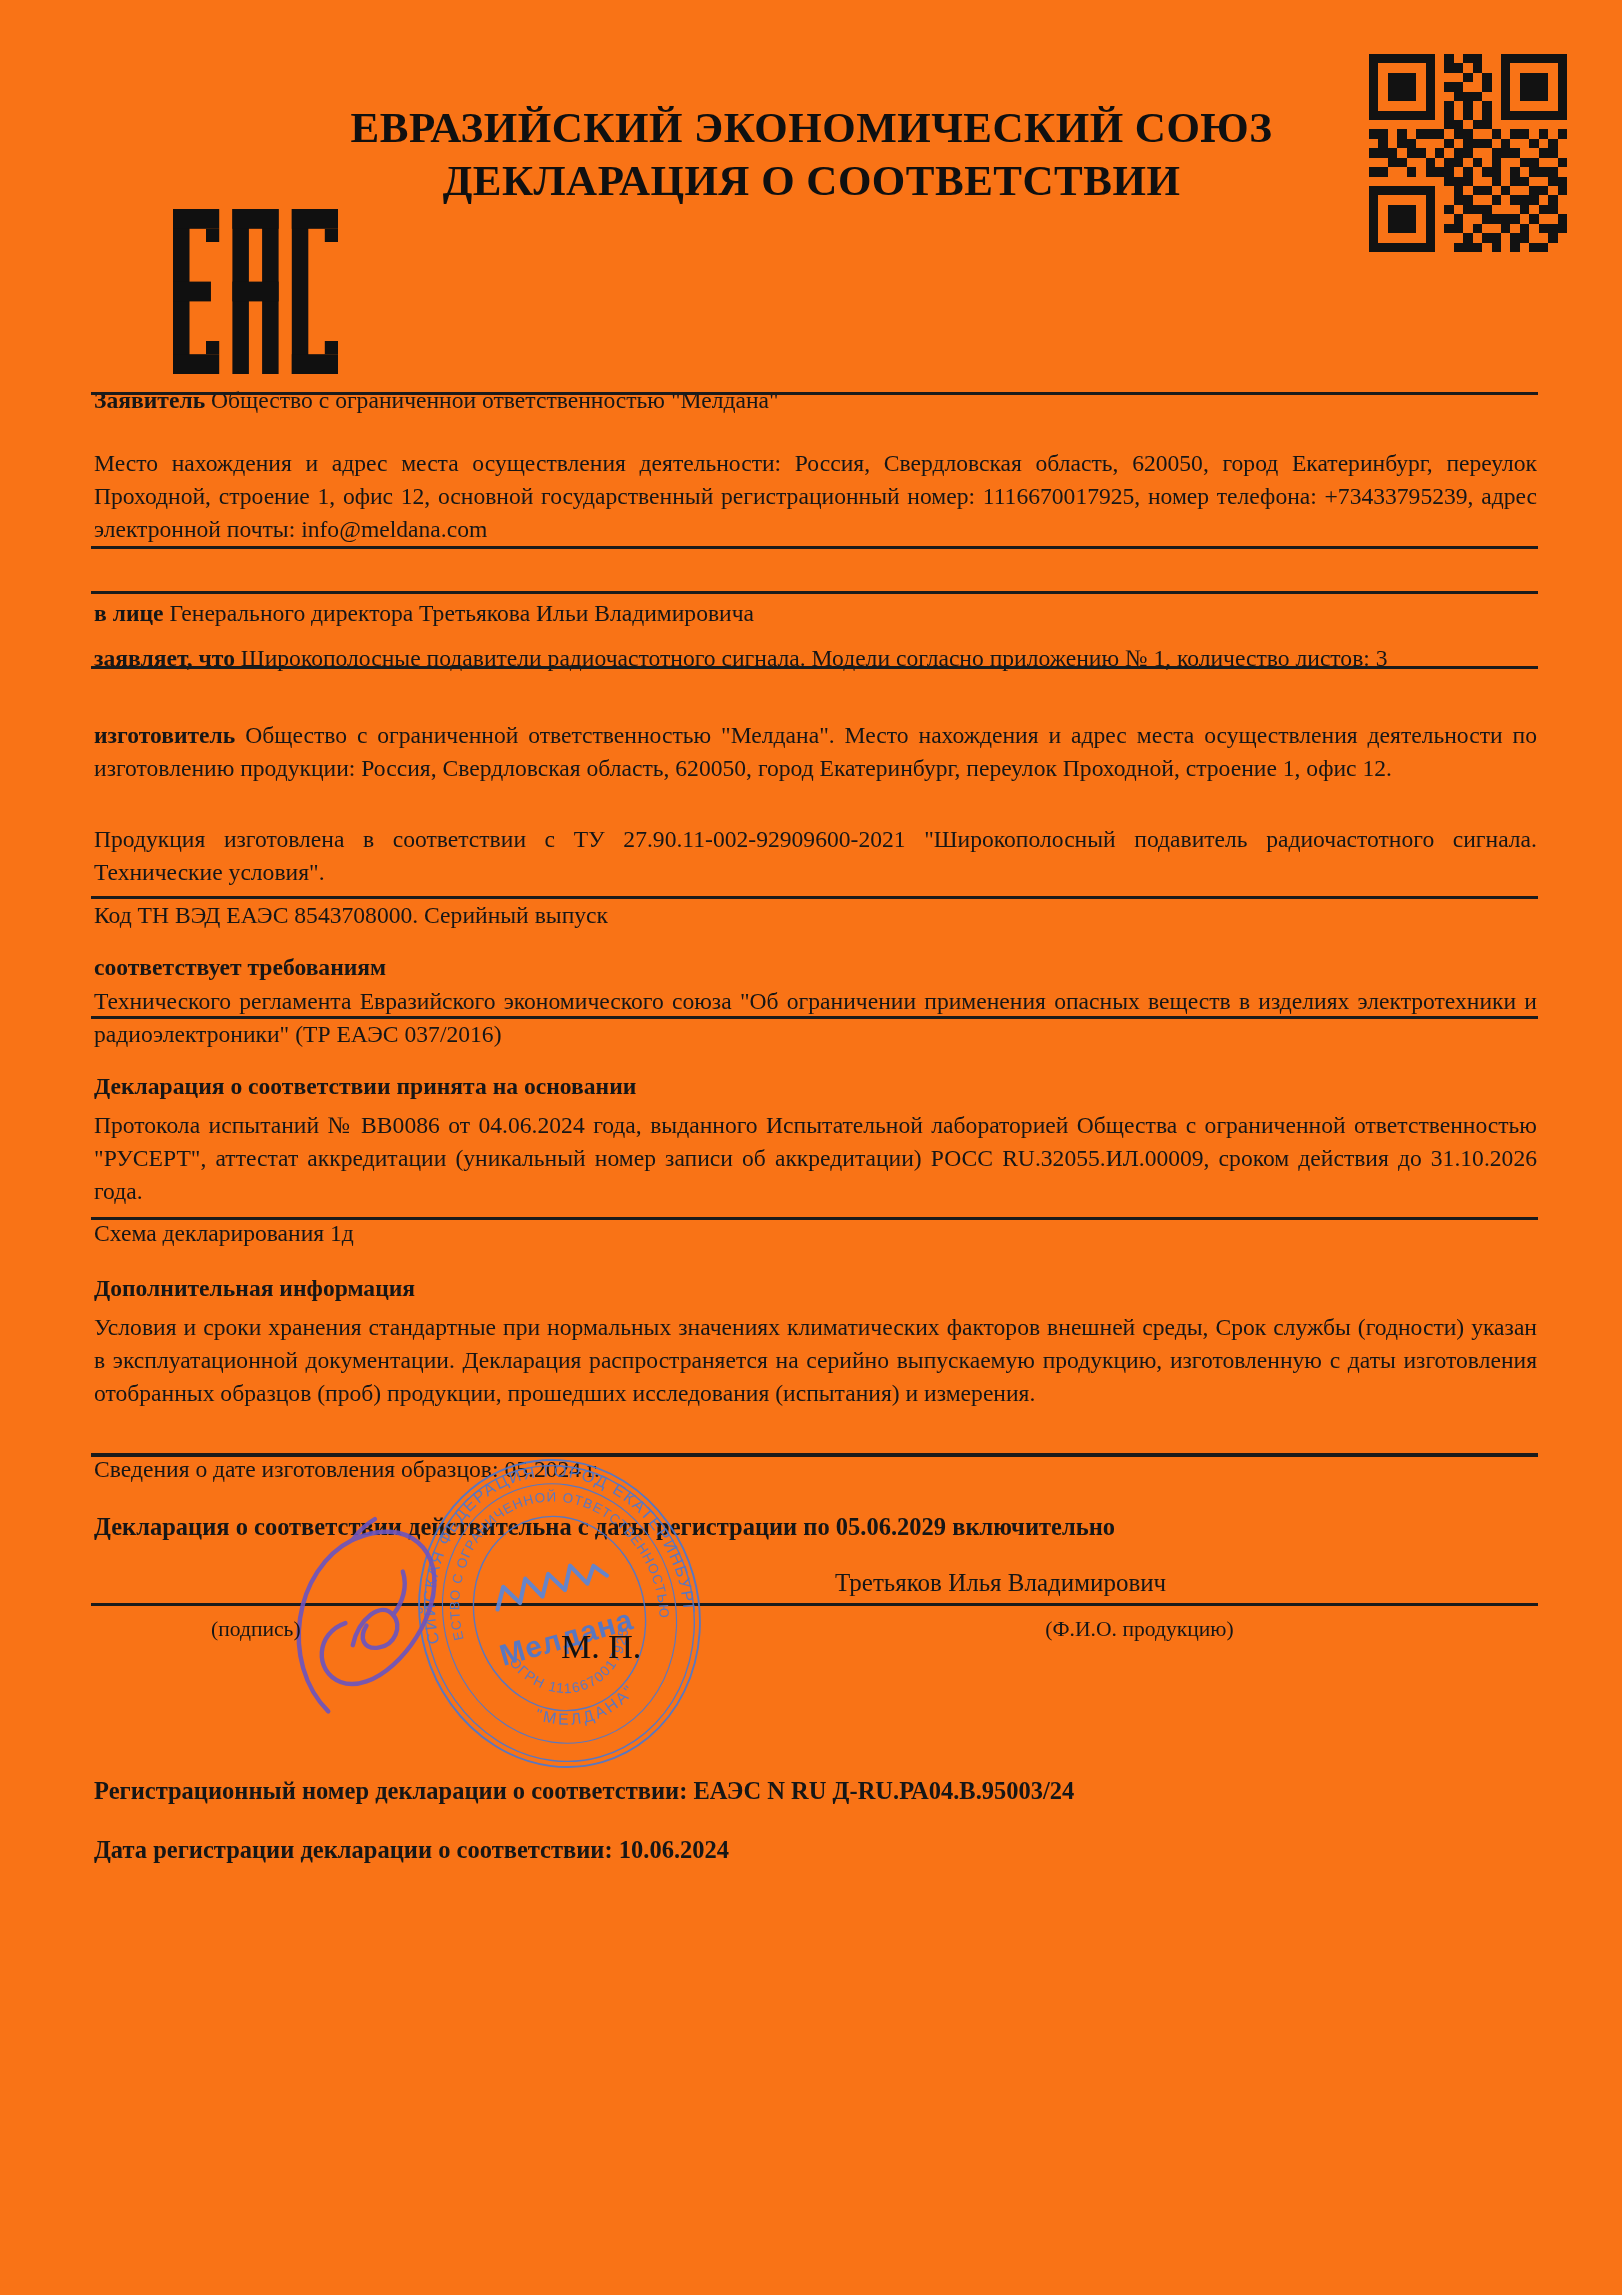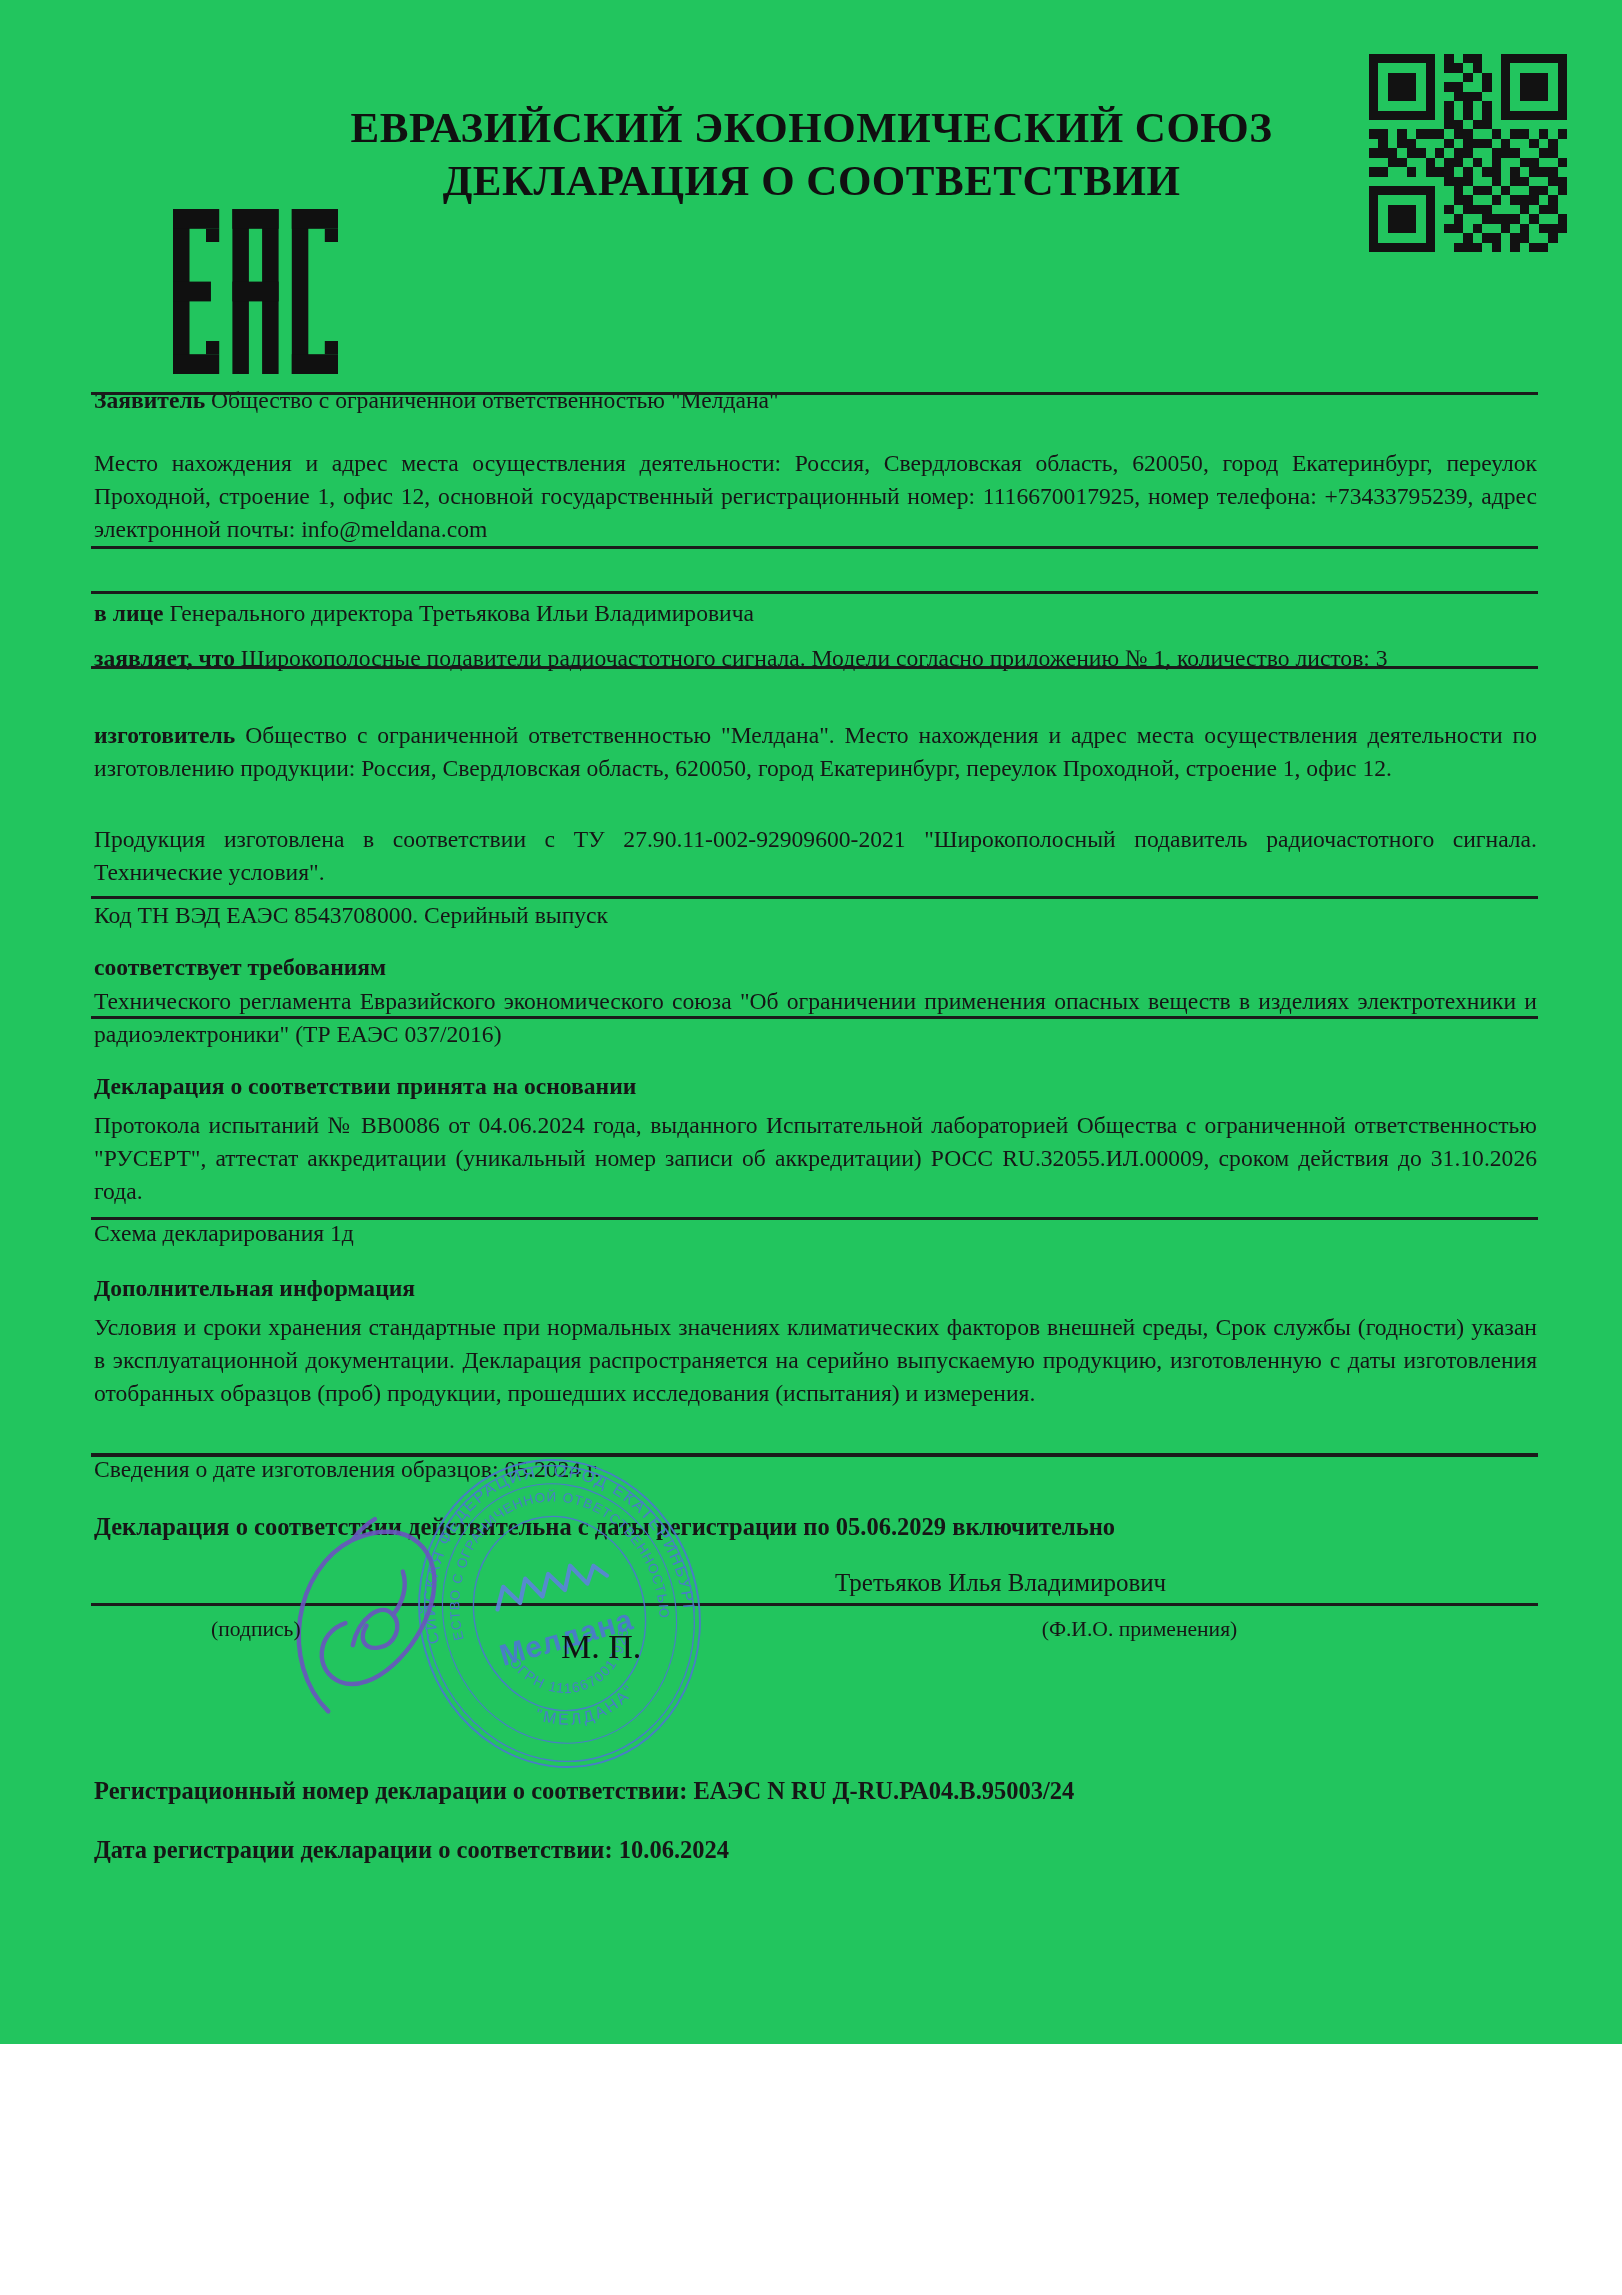--- a/index.html
+++ b/index.html
@@ -1,17 +1,17 @@
 <!DOCTYPE html>
 <html style="font-size:7.9px"><head>
 <meta charset="utf-8">
 <style>
   html,body{margin:0;padding:0;background:#ffffff;}
   .page{
-    position:relative;width:1623px;height:2044px;background:#22c55e;overflow:hidden;
+    position:relative;width:1623px;height:2295px;background:#f97316;overflow:hidden;
     font-family:"Liberation Serif","DejaVu Serif",serif;color:#161616;
   }
   .title{
     position:absolute;left:0;right:0;top:101px;text-align:center;
     font-weight:bold;font-size:43px;line-height:53px;letter-spacing:0.5px;color:#101010;
   }
   .row,.para{
     position:absolute;left:94px;width:1443px;
     font-size:23.6px;line-height:33px;color:#161616;margin-top:40px;
   }
@@ -386,19 +386,19 @@
       <path d="M 250 345 C 262 290 308 255 332 283 C 352 306 336 345 302 350 C 272 354 262 330 278 305"></path>
       <path d="M 332 283 C 352 258 362 225 352 195"></path>
       <path d="M 250 130 C 262 112 278 98 295 88"></path>
     </g>
   </svg>
 
   <div class="mp-label">М. П.</div>
 
   <div class="caption" style="left:211px;top:1617px;width:245px;text-align:left">(подпись)</div>
   <div class="fio-wrap">Третьяков Илья Владимирович</div>
-  <div class="fio-cap">(Ф.И.О. применения)</div>
+  <div class="fio-cap">(Ф.И.О. продукцию)</div>
 
   <div class="row bold big" style="top:1734px">Регистрационный номер декларации о соответствии: ЕАЭС N RU Д-RU.РА04.В.95003/24</div>
   <div class="row bold big" style="top:1793px">Дата регистрации декларации о соответствии: 10.06.2024</div>
 
 </div>
 
 
 </body></html>

